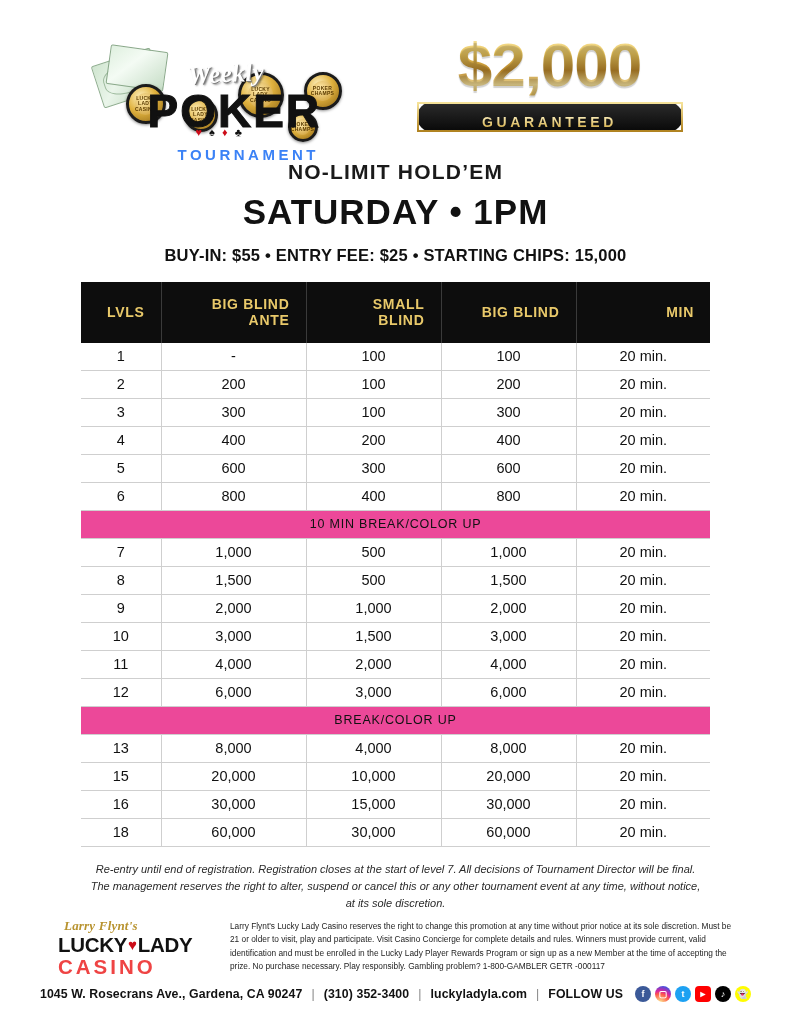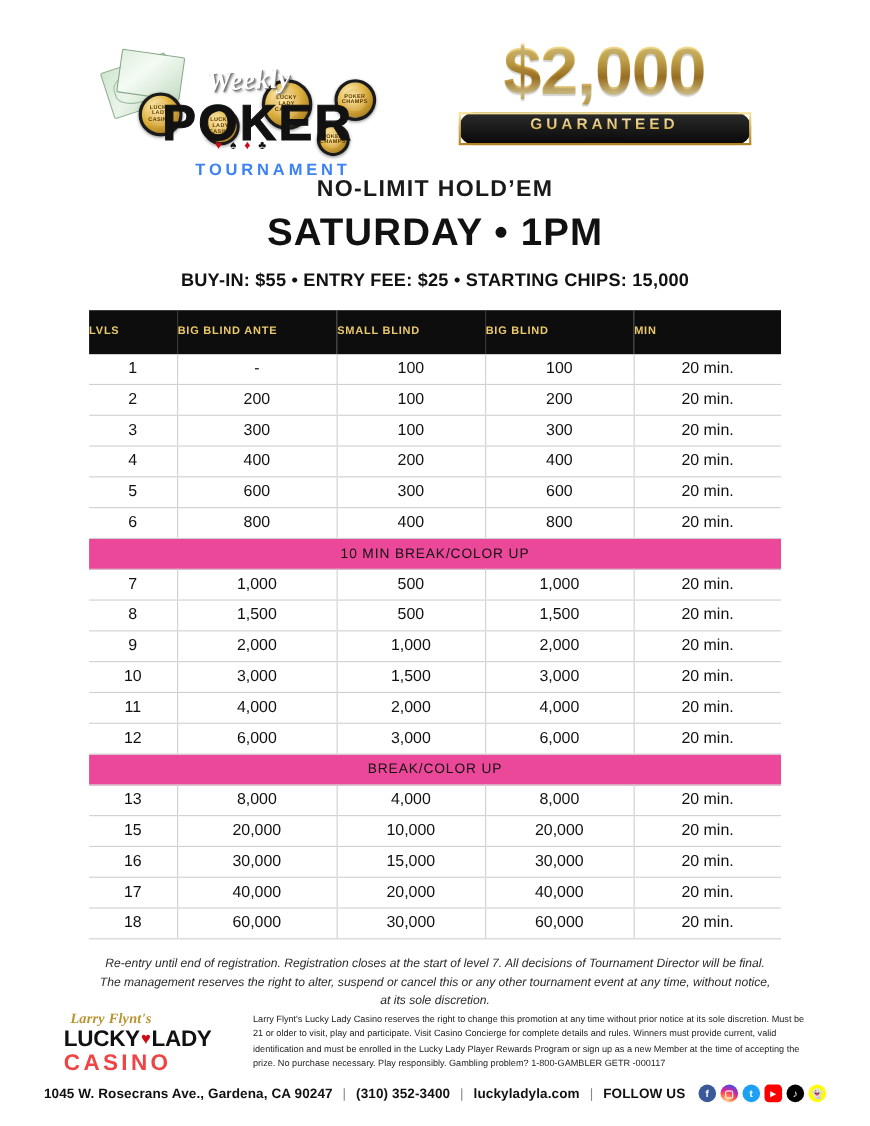--- a/index.html
+++ b/index.html
@@ -127,21 +127,21 @@
     color: transparent;
     text-shadow: 0 2px 1px rgba(0,0,0,.18);
   }
   .guaranteed-bar {
     margin: 2px auto 0;
     width: 266px; height: 30px;
     background: linear-gradient(180deg,#2a2a2a 0%, #0a0a0a 100%);
     border: 2px solid;
     border-image: linear-gradient(180deg,#f6e39a,#b0821f) 1;
     border-radius: 16px;
-    display:flex; align-items:flex-start; justify-content:center;
+    display:flex; align-items:flex-end; justify-content:center;
   }
   .guaranteed-bar span {
     font-size: 14px; font-weight:bold; letter-spacing: 3.6px;
     background: linear-gradient(180deg,#fff6cc,#d0a73c);
     -webkit-background-clip:text; background-clip:text; color:transparent;
   }
 
   
   .t-game {
     text-align:center;
@@ -171,25 +171,25 @@
   
   table.levels {
     width: 629px;
     margin: 17px auto 0;
     border-collapse: collapse;
     table-layout: fixed;
   }
   table.levels thead th {
     background:#0d0d0d;
     color:#e9c96a;
-    font-size:10px;
+    font-size:14px;
     font-weight:bold;
     letter-spacing:.7px;
-    padding: 14px 0 15px;
-    text-align:left;
+    padding: 14px 16px 15px;
+    text-align:right;
     border:none;
   }
   table.levels thead th.sep { border-left: 1px solid #3a3a3a; }
   table.levels td {
     text-align:center;
     font-size:14.5px;
     padding: 5px 0 6px;
     border-bottom: 1px solid #cfcfcf;
     border-left: 1px solid #cfcfcf;
     color:#111;
@@ -463,27 +463,20 @@
           <td>20 min.</td>
         </tr>
         <tr>
           <td class="first">16</td>
           <td>30,000</td>
           <td>15,000</td>
           <td>30,000</td>
           <td>20 min.</td>
         </tr>
         <tr>
-          <td class="first">17</td>
-          <td>40,000</td>
-          <td>20,000</td>
-          <td>40,000</td>
-          <td>20 min.</td>
-        </tr>
-        <tr>
           <td class="first">18</td>
           <td>60,000</td>
           <td>30,000</td>
           <td>60,000</td>
           <td>20 min.</td>
         </tr>
       </tbody>
   </table>
 
   <div class="rules">Re-entry until end of registration. Registration closes at the start of level 7. All decisions of Tournament Director will be final. The management reserves the right to alter, suspend or cancel this or any other tournament event at any time, without notice, at its sole discretion.</div>

